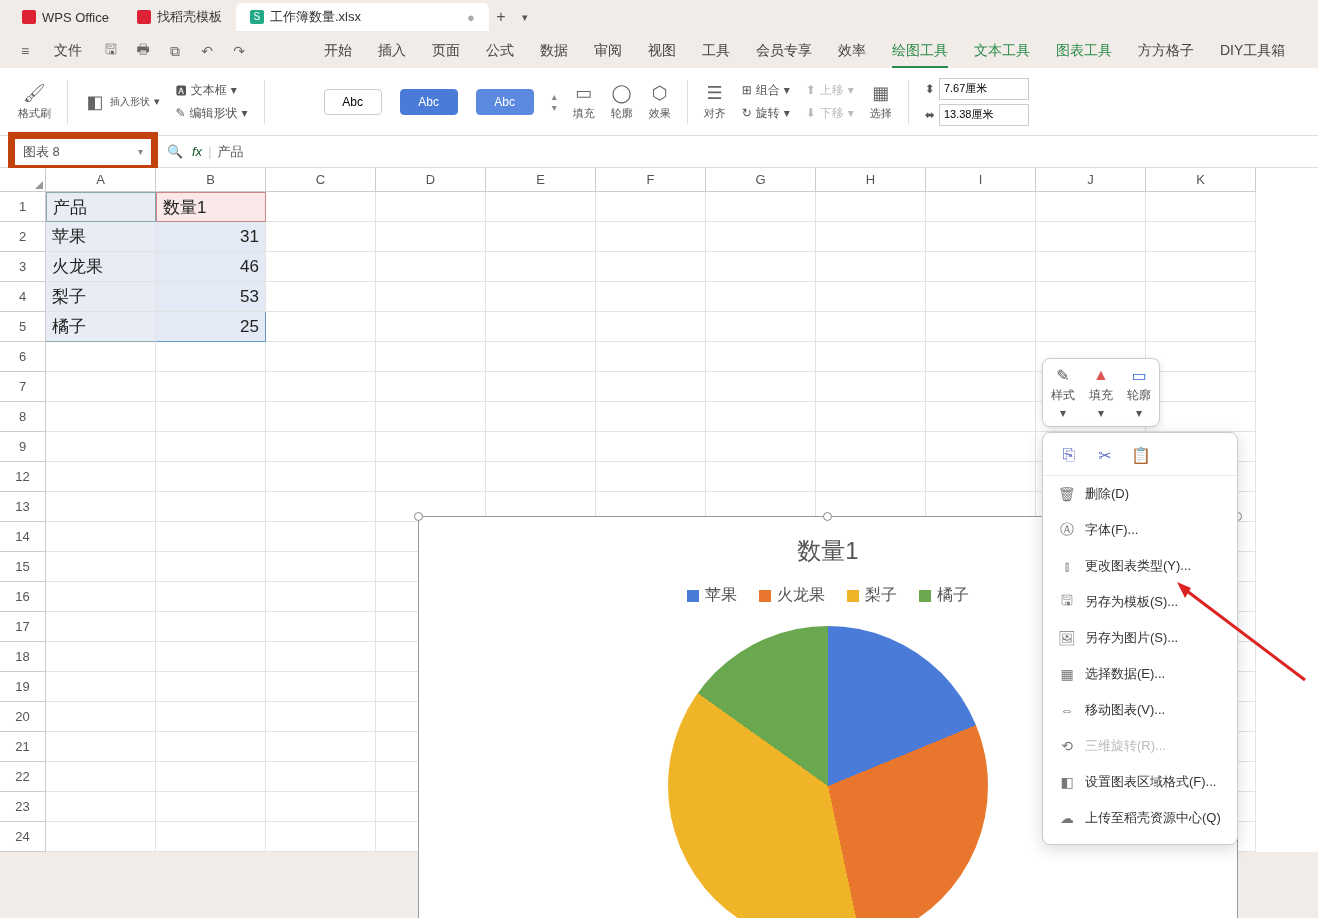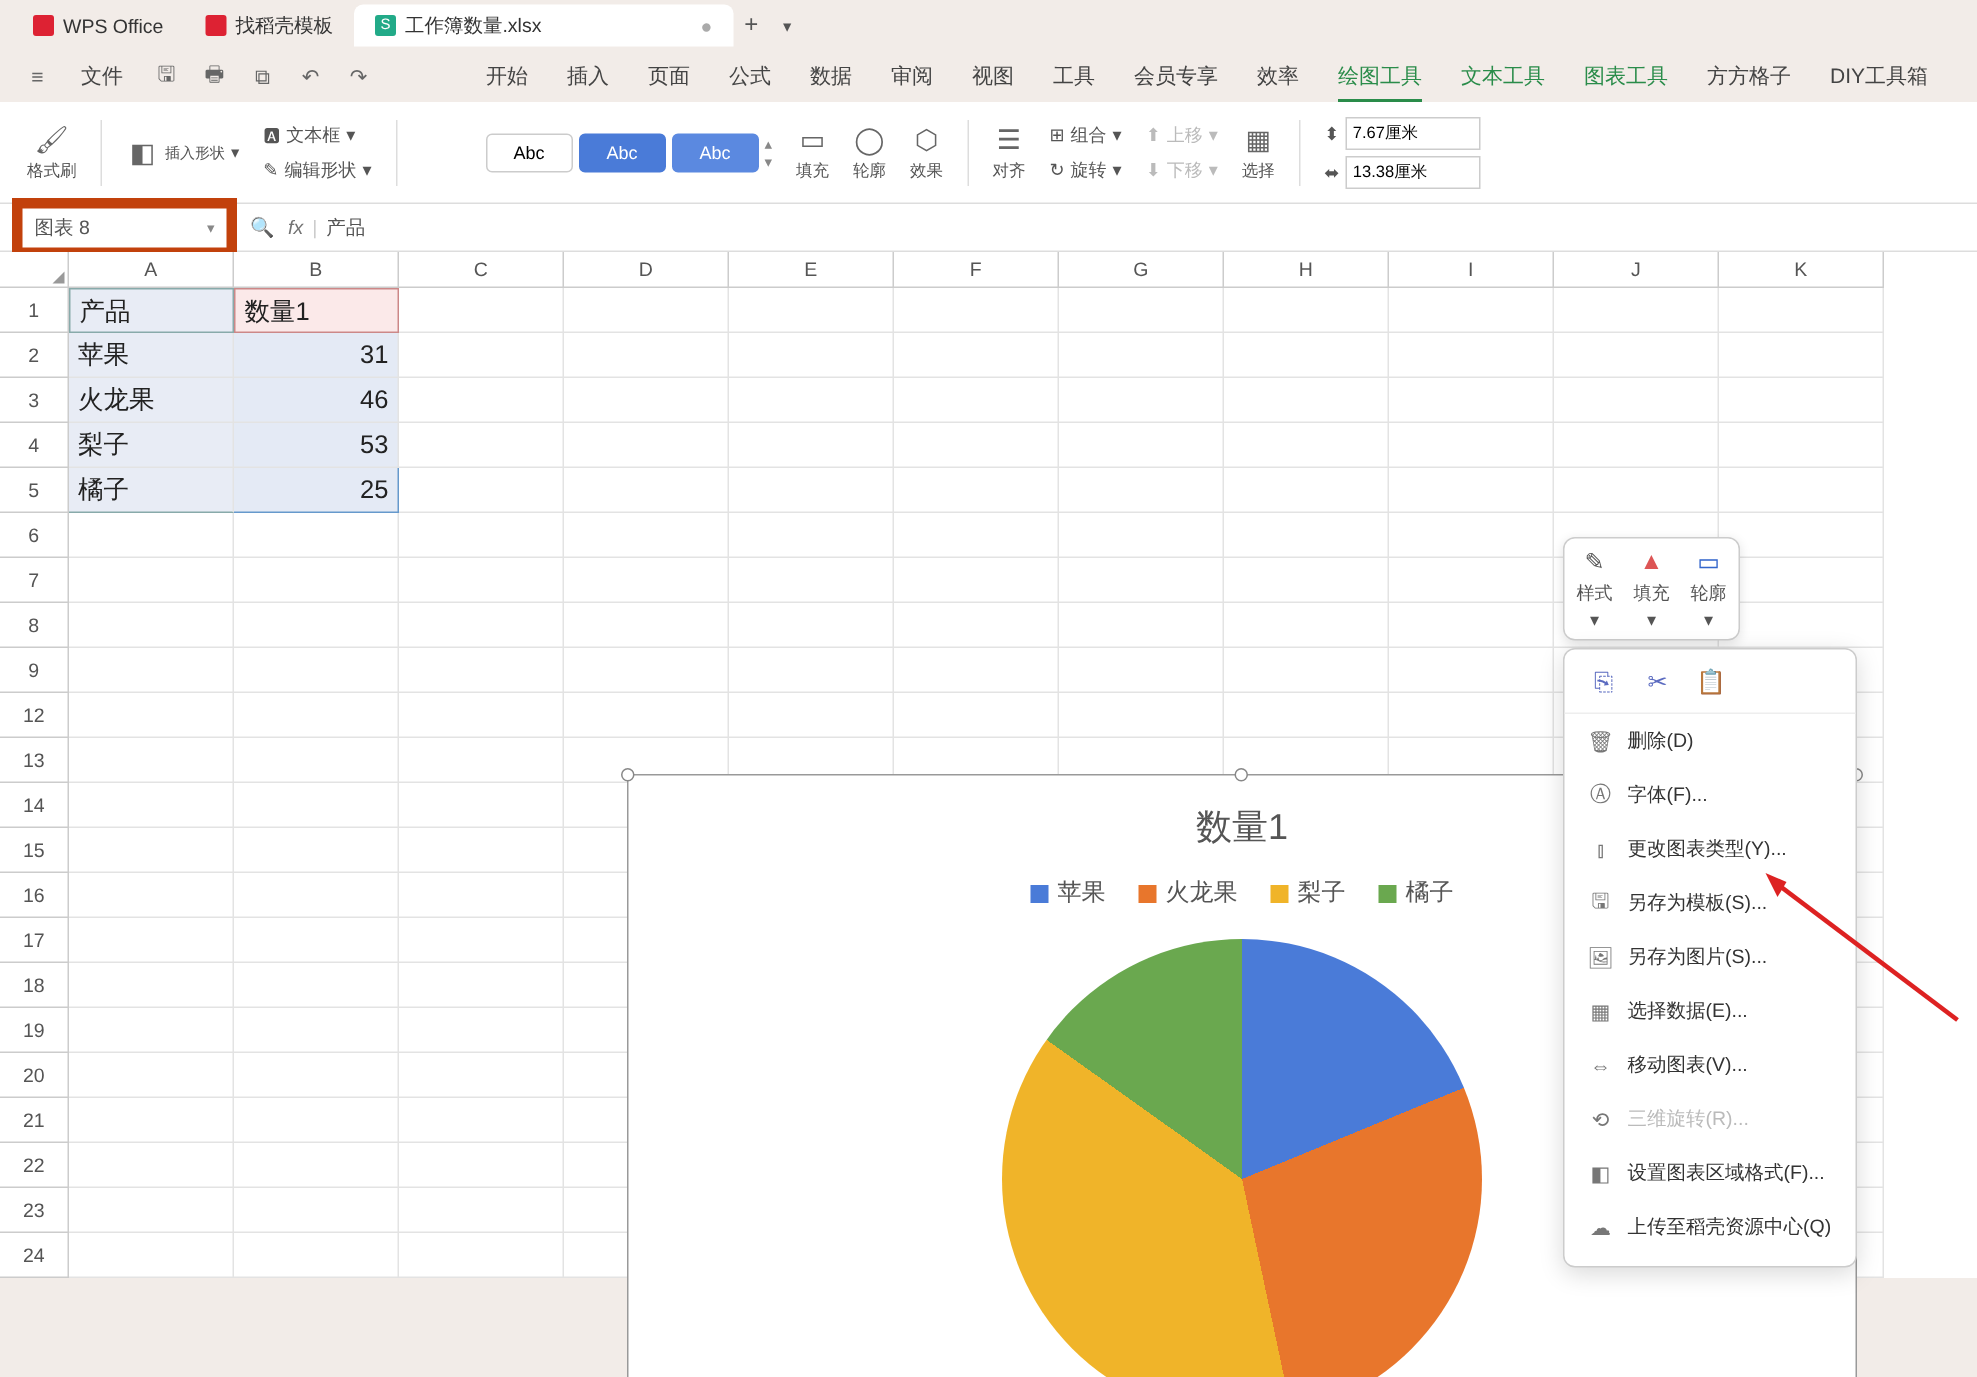--- a/index.html
+++ b/index.html
@@ -28,21 +28,21 @@
 .rrow { display:flex; align-items:center; gap:4px; font-size:12px;color:#555;cursor:pointer;}
 .abc-btn { width:58px;height:26px;border:1px solid #ccc;border-radius:4px;display:flex;align-items:center;justify-content:center;font-size:12px;cursor:pointer;}
 .abc-btn.blue{background:#4a7bd8;color:#fff;border-color:#4a7bd8;}
 .abc-btn.blue2{background:#5b89e0;color:#fff;border-color:#5b89e0;}
 .divider { width:1px;height:44px;background:#ddd; }
 .size-input { width:90px;height:22px;border:1px solid #ccc;font-size:11px;padding:0 4px; }
 
 
 .fxbar { height:32px;background:#fff;border-bottom:1px solid #ddd;display:flex;align-items:center;padding:0 8px;gap:6px;font-size:13px;color:#555;}
 .namebox { width:150px;height:40px;border:7px solid #c2410c;padding:0 8px;display:flex;align-items:center;justify-content:space-between;}
-.fx-label{color:#737373;font-style:italic;}
+.fx-label{color:#14532d;font-style:italic;}
 
 
 .gridwrap { position:relative; background:#fff; }
 .colhdr { display:flex; height:24px; }
 .rownum-space{ width:46px;border-right:1px solid #ccc;border-bottom:1px solid #ccc;background:#fff;position:relative;}
 .rownum-space::after{content:"";position:absolute;right:2px;bottom:2px;border-left:8px solid transparent;border-bottom:8px solid #999;}
 .ch { width:110px;border-right:1px solid #ccc;border-bottom:1px solid #ccc;text-align:center;font-size:13px;color:#555;line-height:24px;}
 .row { display:flex; height:30px; }
 .rn { width:46px;border-right:1px solid #ccc;border-bottom:1px solid #ccc;text-align:center;font-size:13px;color:#555;line-height:30px;}
 .cell { width:110px;border-right:1px solid #e3e3e3;border-bottom:1px solid #e3e3e3;padding:0 6px;font-size:17px;color:#222;line-height:30px;}
@@ -141,21 +141,21 @@
         <div class="ricon">◧</div>
         <span style="font-size:10px;">插入形状</span>
         <span>▾</span>
       </div>
   </div>
   <div style="display:flex;flex-direction:column;gap:6px;">
     <div class="rrow"><span>🅰</span><span>文本框</span>▾</div>
     <div class="rrow"><span>✎</span><span>编辑形状</span>▾</div>
   </div>
   <div class="divider"></div>
-  <div style="display:flex;gap:4px;padding-left:43px;">
+  <div style="display:flex;gap:18px;padding-left:43px;">
     <div class="abc-btn">Abc</div>
     <div class="abc-btn blue">Abc</div>
     <div class="abc-btn blue2">Abc</div>
     <div style="display:flex;flex-direction:column;justify-content:center;font-size:10px;color:#888;cursor:pointer;">▴<br>▾</div>
   </div>
   <div class="rgroup">
       <div class="ricon">▭</div>
       <span>填充</span>
     </div>
   <div class="rgroup">

